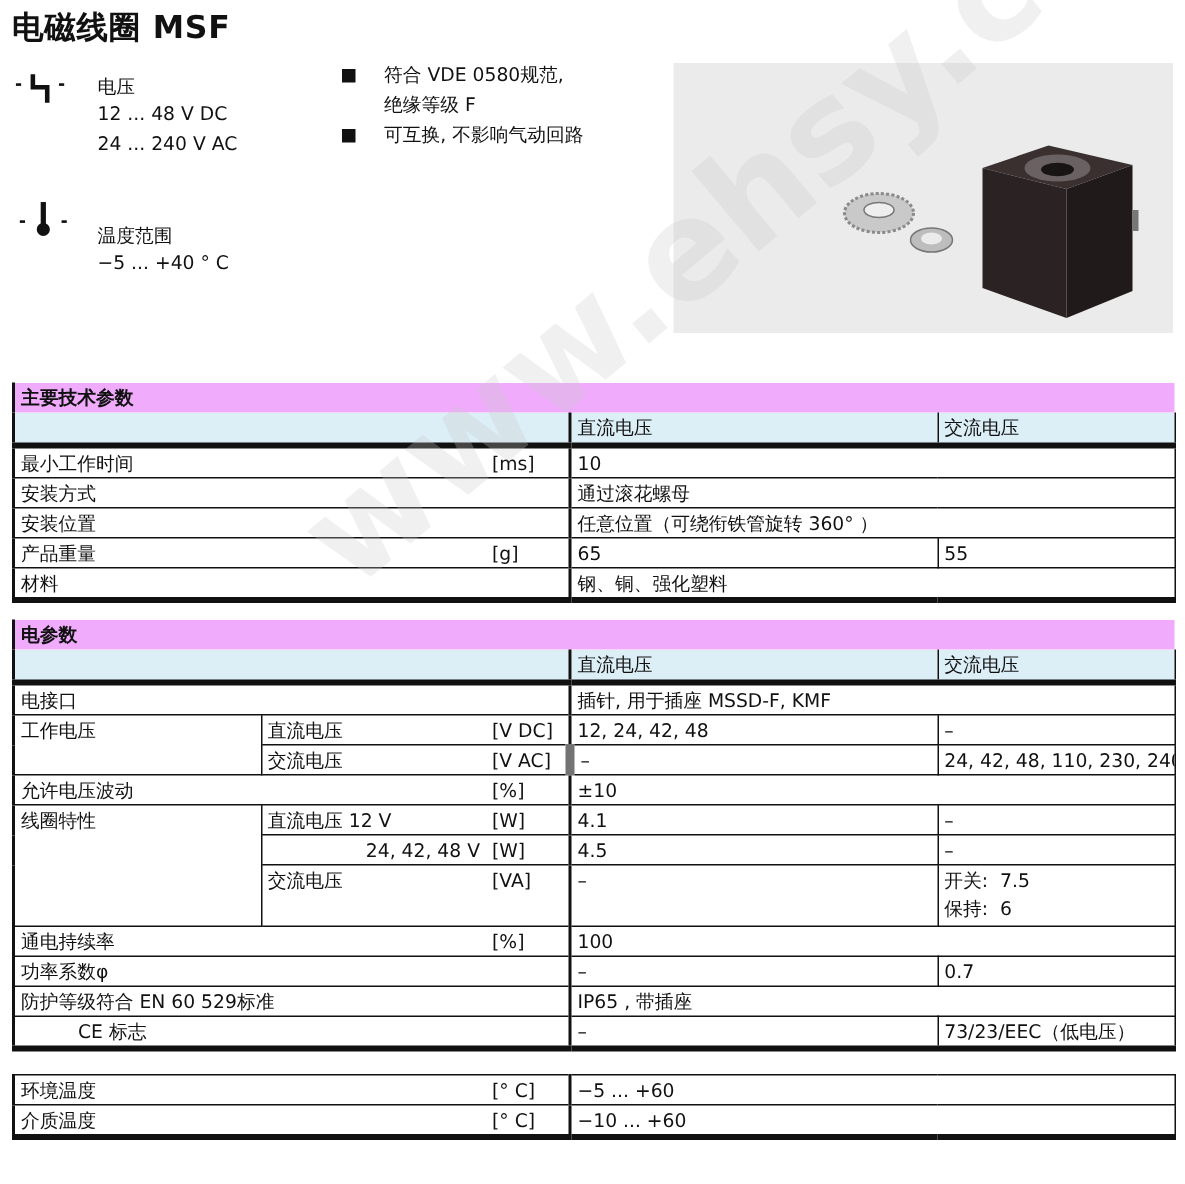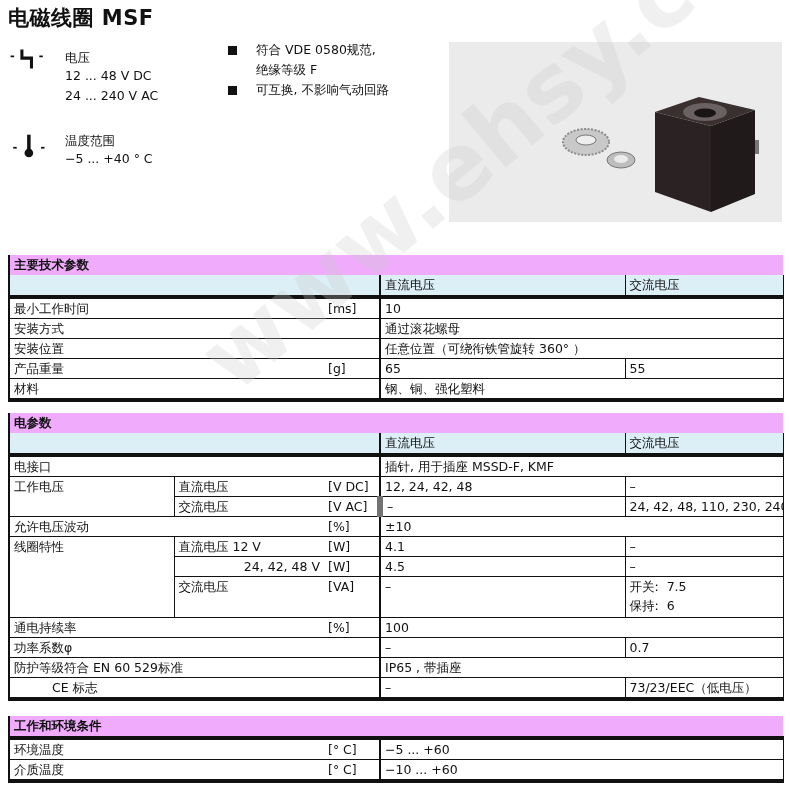--- a/index.html
+++ b/index.html
@@ -45,21 +45,21 @@
   </div>
 </div>
 
 <div class="feat" style="top:132px;">
   <svg class="icon" viewBox="0 0 46 26" width="46" height="26" style="height:28px;">
     <rect x="6" y="14" width="4" height="2" fill="#111"></rect>
     <rect x="22" y="0" width="4" height="18" fill="#111"></rect>
     <circle cx="24" cy="21" r="5" fill="#111"></circle>
     <rect x="38" y="14" width="4" height="2" fill="#111"></rect>
   </svg>
-  <div class="txt" style="top:0;">
+  <div class="txt" style="top:16px;">
     <div>温度范围</div>
     <div>−5 ... +40 ° C</div>
   </div>
 </div>
 
 <div class="bullets">
   <div class="b">符合 VDE 0580规范,</div>
   <div class="b cont">绝缘等级 F</div>
   <div class="b">可互换, 不影响气动回路</div>
 </div>
@@ -223,23 +223,20 @@
 
 <table class="spec" style="top:716px;">
   <colgroup>
       <col style="width:165px">
       <col style="width:150px">
       <col style="width:56px">
       <col style="width:245px">
       <col style="width:158px">
     </colgroup>
   <tbody>
-      <tr class="sec">
-        <td colspan="5" style="border-bottom:4px solid #111;">工作和环境条件</td>
-      </tr>
   <tr>
     <td colspan="2" class="first noborder-r">环境温度</td>
     <td class="unit noborder-l" style="border-right:2px solid #111;">[° C]</td>
     <td colspan="2">−5 ... +60</td>
   </tr>
   <tr class="last">
     <td colspan="2" class="first noborder-r">介质温度</td>
     <td class="unit noborder-l" style="border-right:2px solid #111;">[° C]</td>
     <td colspan="2">−10 ... +60</td>
   </tr>

